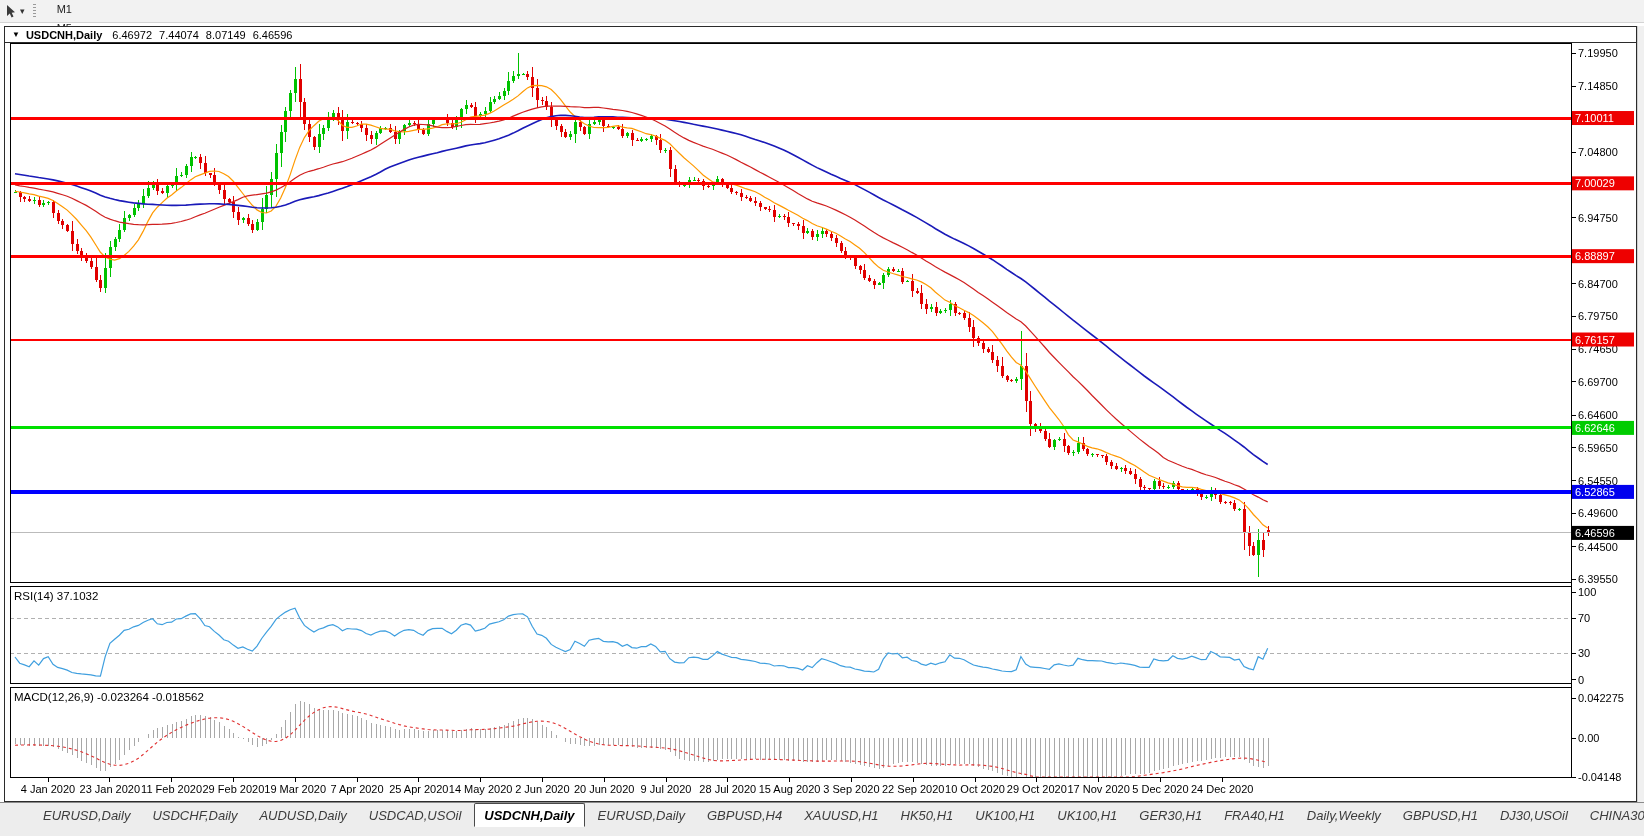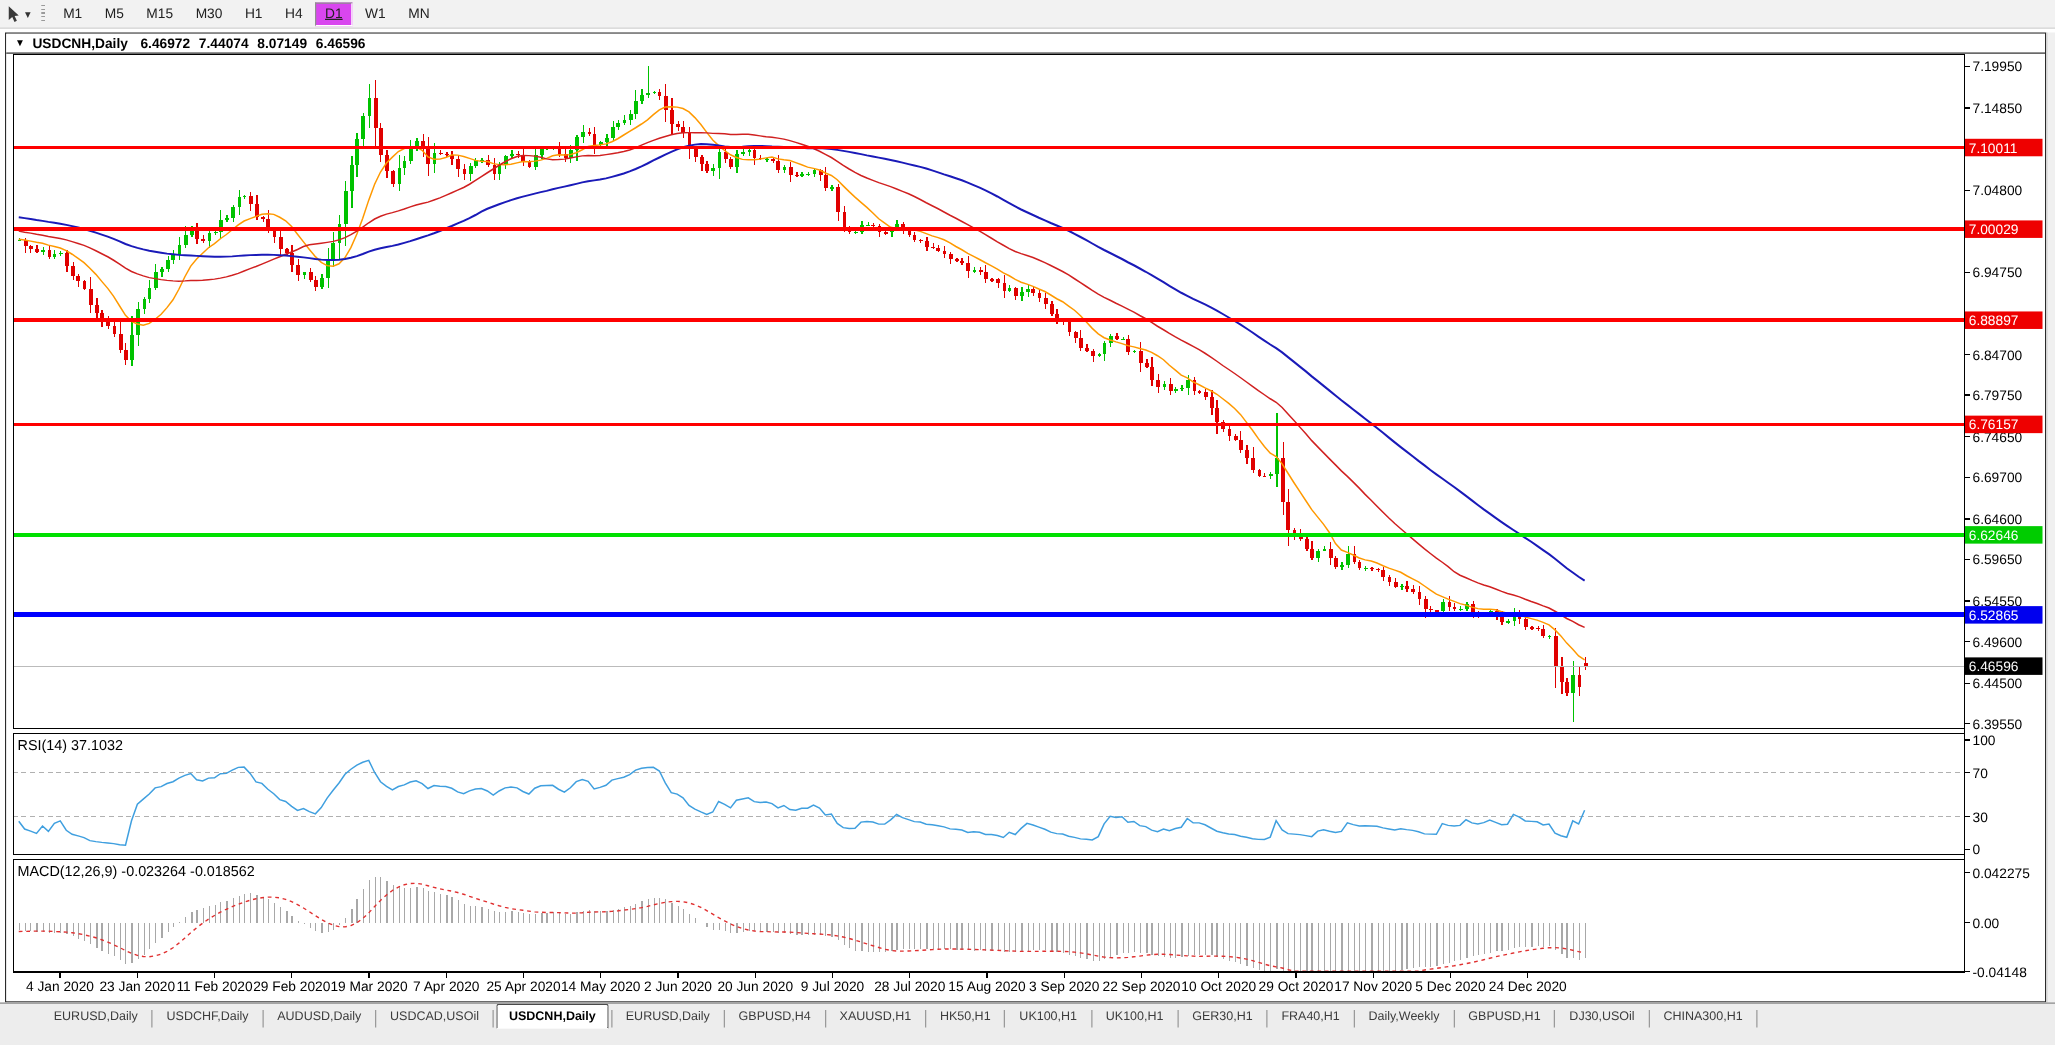--- a/index.html
+++ b/index.html
@@ -3,35 +3,35 @@
 <meta charset="utf-8">
 <style>
   html,body{margin:0;padding:0;width:1644px;height:836px;overflow:hidden;background:#fff;
     font-family:"Liberation Sans",sans-serif;-webkit-font-smoothing:antialiased;}
   .toolbar{position:absolute;top:0;left:0;width:1644px;height:22px;background:#f2f2f2;
     border-bottom:1px solid #d4d4d4;display:flex;align-items:center;}
   .tool-group{display:flex;align-items:center;padding:0 4px;}
   .tool-group .caret{font-size:9px;color:#333;margin-left:2px;cursor:pointer;}
   .drag-handle{width:3px;height:14px;margin:0 6px 0 4px;
     background:repeating-linear-gradient(#9a9a9a 0 1px,transparent 1px 3px);}
-  .tf{display:flex;align-items:center;height:22px;}
+  .tf{display:flex;align-items:flex-end;height:22px;flex-direction:column;}
   .tfbtn{font-family:"Liberation Sans",sans-serif;font-size:11px;color:#222;background:transparent;
     border:1px solid transparent;padding:2px 7px;margin:0 1px;cursor:pointer;line-height:13px;}
   .tfbtn.active{background:#d946ef;border-color:#8f8f8f #fff #fff #8f8f8f;text-decoration:underline;}
   .chart-window{position:absolute;top:26px;left:4px;width:1631px;border:1px solid #2b2b2b;background:#fff;}
   .title-strip{height:15px;display:flex;align-items:center;font-size:11px;font-weight:bold;color:#000;
     padding-left:7px;border-bottom:1px solid #2b2b2b;background:#fff;}
   .title-strip .collapse{font-size:8px;margin-right:6px;cursor:pointer;}
   .title-strip .sym{margin-right:10px;}
-  .title-strip .q{margin-right:7px;font-weight:bold;}
+  .title-strip .q{margin-right:7px;font-weight:normal;}
   #chart{display:block;}
   .right-strip{position:absolute;top:26px;left:1637px;width:7px;height:777px;background:#f0f0f0;border-left:1px solid #cfcfcf;}
   .tabbar{position:absolute;top:802px;left:0;width:1644px;height:34px;background:#ededed;
     border-top:1px solid #8a8a8a;display:flex;align-items:flex-start;padding-left:34px;box-sizing:border-box;}
-  .tab{font-size:10px;color:#3c3c3c;padding:4px 9px 3px 9px;margin-top:1px;cursor:pointer;white-space:nowrap;}
+  .tab{font-size:13px;color:#3c3c3c;padding:4px 9px 3px 9px;margin-top:1px;cursor:pointer;white-space:nowrap;font-style:italic;}
   .tab.active{background:#fff;border:1px solid #4a4a4a;border-bottom:1px solid #fff;font-weight:bold;color:#000;
     border-radius:2px 2px 0 0;margin-top:0;}
   .tabsep{width:1px;height:14px;background:#9a9a9a;margin:5px 2px 0 2px;}
 </style>
 </head>
 <body>
 
 <div class="toolbar">
   <div class="tool-group">
     <span style="display:inline-block;width:14px;height:15px;">

